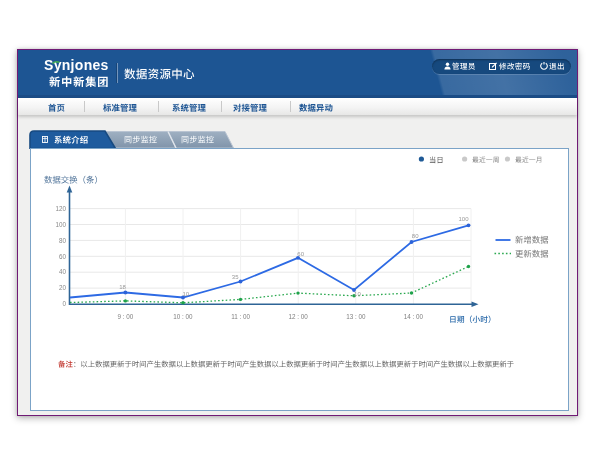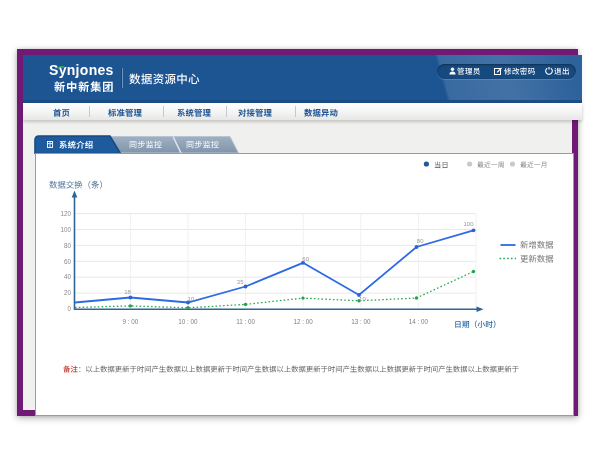--- a/index.html
+++ b/index.html
@@ -1,15 +1,15 @@
 <!DOCTYPE html>
 <html><head><meta charset="utf-8"><style>
 html,body{margin:0;padding:0;width:600px;height:450px;overflow:hidden;background:#fff;font-family:"Liberation Sans",sans-serif;}
 *{box-sizing:border-box}
-#pg{position:absolute;left:17px;top:49px;width:561px;height:367px;background:#f0f0ef;box-shadow:0 2px 7px rgba(0,0,0,.30), 0 0 3px rgba(0,0,0,.12);border:6px solid #701a75;}
+#pg{position:absolute;left:17px;top:49px;width:561px;height:367px;background:#f0f0ef;box-shadow:0 2px 7px rgba(0,0,0,.30), 0 0 3px rgba(0,0,0,.12);border:1px solid #701a75;}
 .abs{position:absolute;}
 </style></head><body>
 <div id="pg">
 <div class="abs" style="left:0;top:0;width:559px;height:45px;background:#1d5593;overflow:hidden">
       <div class="abs" style="left:259px;top:0;width:300px;height:48px;background:linear-gradient(75deg,rgba(255,255,255,0) 53%,rgba(255,255,255,.12) 54%,rgba(255,255,255,.17) 74%,rgba(255,255,255,.08) 95%);"></div>
     </div>
     <div class="abs" style="left:0;top:45px;width:559px;height:3px;background:#1b4c86;"></div>
     <div class="abs" style="left:26px;top:7px;width:70px;height:15px;color:#fff;font-size:14px;font-weight:bold;letter-spacing:.3px;font-family:'Liberation Sans',sans-serif;">S<span style="position:relative;">y<svg width="9" height="8" style="position:absolute;left:-1.5px;top:2.5px;overflow:visible">
           <path d="M0.5 3.5 Q3.5 0.8 7.5 2.4" fill="none" stroke="#3fae52" stroke-width="1.5"></path>
         </svg></span>njones</div>

